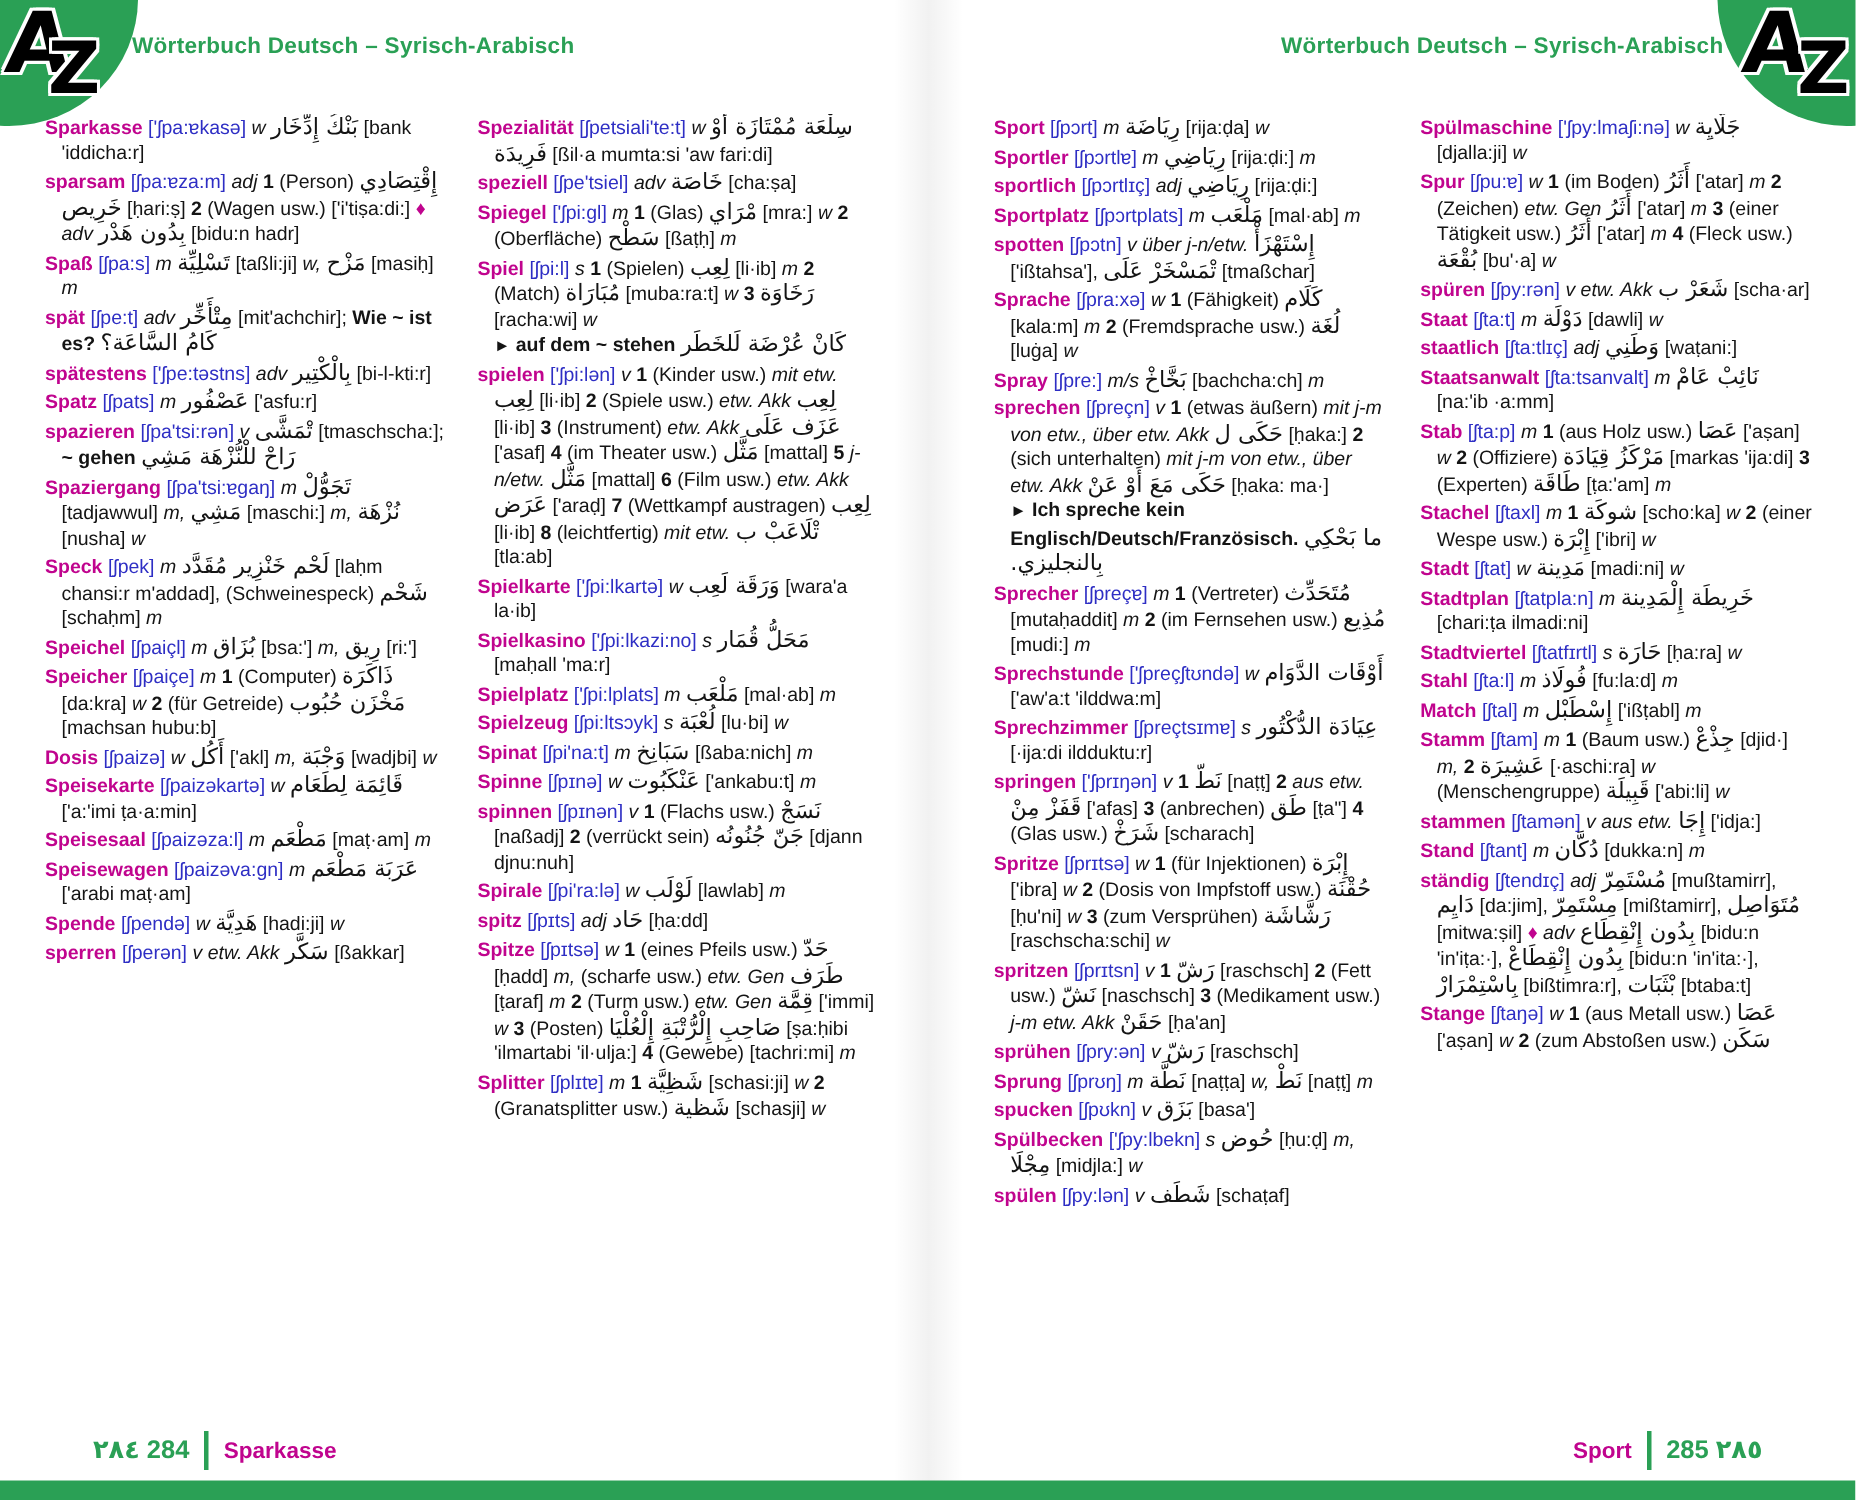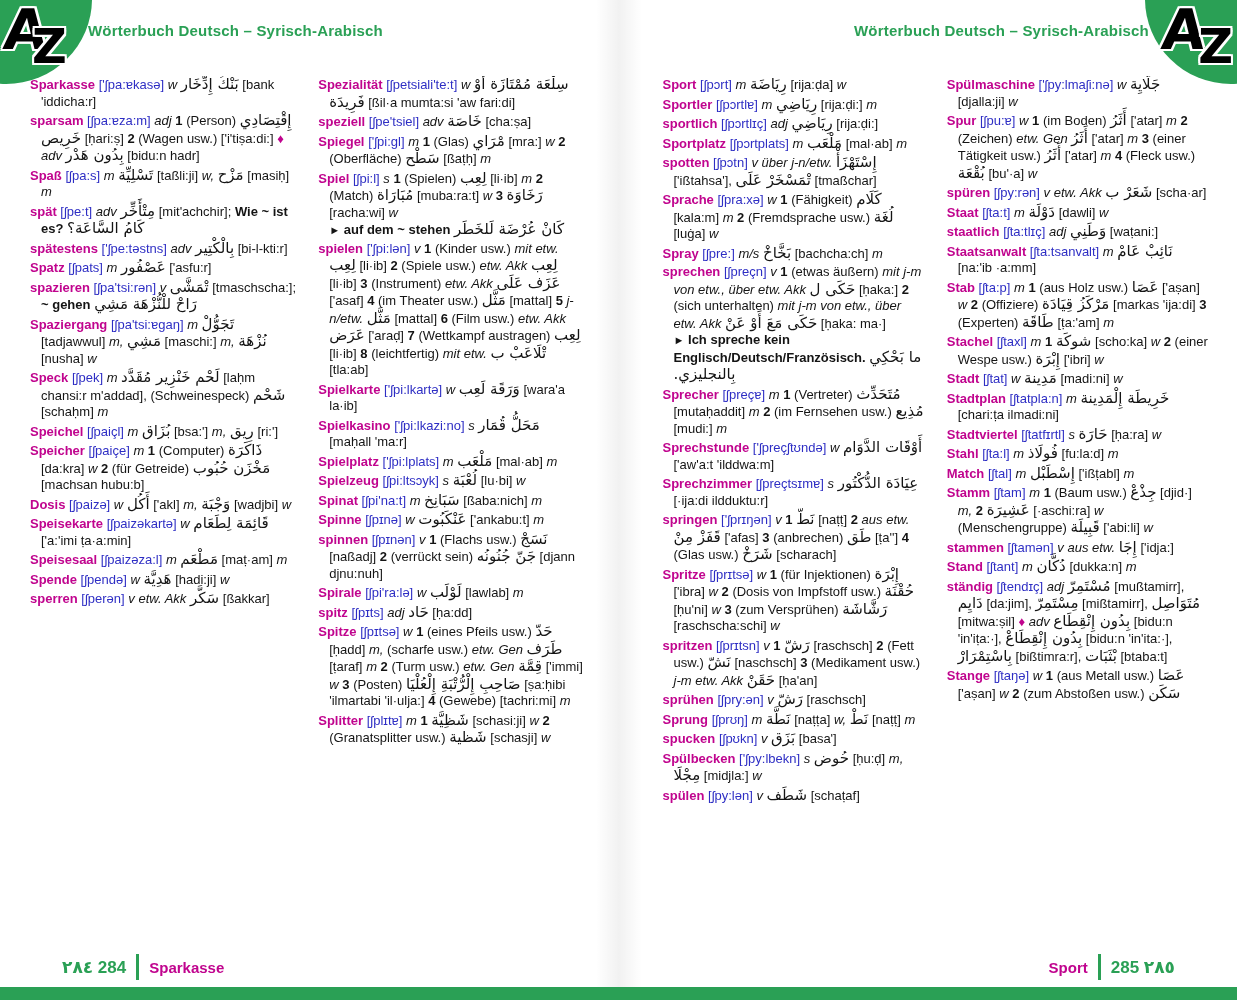--- a/index.html
+++ b/index.html
@@ -116,20 +116,21 @@
           <p class="entry"><span class="seg-h">spätestens</span> <span class="seg-i">['ʃpe:təstns]</span> <span class="seg-g">adv</span> <span class="seg-a">بِالْكْتِير</span> <span class="seg-r">[bi-l-kti:r]</span></p>
           <p class="entry"><span class="seg-h">Spatz</span> <span class="seg-i">[ʃpats]</span> <span class="seg-g">m</span> <span class="seg-a">عَصْفُور</span> <span class="seg-r">['asfu:r]</span></p>
           <p class="entry"><span class="seg-h">spazieren</span> <span class="seg-i">[ʃpa'tsi:rən]</span> <span class="seg-g">v</span> <span class="seg-a">تْمَشَّى</span> <span class="seg-r">[tmaschscha:];</span> <span class="seg-b">~ gehen</span> <span class="seg-a">رَاحْ للْنُّزْهَة مَشِي</span></p>
           <p class="entry"><span class="seg-h">Spaziergang</span> <span class="seg-i">[ʃpa'tsi:ɐgaŋ]</span> <span class="seg-g">m</span> <span class="seg-a">تَجَوُّلْ</span> <span class="seg-r">[tadjawwul]</span> <span class="seg-g">m,</span> <span class="seg-a">مَشِي</span> <span class="seg-r">[maschi:]</span> <span class="seg-g">m,</span> <span class="seg-a">نُزْهَة</span> <span class="seg-r">[nusha]</span> <span class="seg-g">w</span></p>
           <p class="entry"><span class="seg-h">Speck</span> <span class="seg-i">[ʃpek]</span> <span class="seg-g">m</span> <span class="seg-a">لَحْم خَنْزِير مُقَدَّد</span> <span class="seg-r">[laḥm chansi:r m'addad],</span> <span class="seg-t">(Schweinespeck)</span> <span class="seg-a">شَحْم</span> <span class="seg-r">[schaḥm]</span> <span class="seg-g">m</span></p>
           <p class="entry"><span class="seg-h">Speichel</span> <span class="seg-i">[ʃpaiçl]</span> <span class="seg-g">m</span> <span class="seg-a">بُزَاق</span> <span class="seg-r">[bsa:']</span> <span class="seg-g">m,</span> <span class="seg-a">رِيق</span> <span class="seg-r">[ri:']</span></p>
           <p class="entry"><span class="seg-h">Speicher</span> <span class="seg-i">[ʃpaiçe]</span> <span class="seg-g">m</span> <span class="seg-n">1</span> <span class="seg-t">(Computer)</span> <span class="seg-a">ذَاكَرَة</span> <span class="seg-r">[da:kra]</span> <span class="seg-g">w</span> <span class="seg-n">2</span> <span class="seg-t">(für Getreide)</span> <span class="seg-a">مَخْزَن حُبُوب</span> <span class="seg-r">[machsan hubu:b]</span></p>
           <p class="entry"><span class="seg-h">Dosis</span> <span class="seg-i">[ʃpaizə]</span> <span class="seg-g">w</span> <span class="seg-a">أَكُل</span> <span class="seg-r">['akl]</span> <span class="seg-g">m,</span> <span class="seg-a">وَجْبَة</span> <span class="seg-r">[wadjbi]</span> <span class="seg-g">w</span></p>
           <p class="entry"><span class="seg-h">Speisekarte</span> <span class="seg-i">[ʃpaizəkartə]</span> <span class="seg-g">w</span> <span class="seg-a">قَائِمَة لِطَعَام</span> <span class="seg-r">['a:'imi ṭa·a:min]</span></p>
           <p class="entry"><span class="seg-h">Speisesaal</span> <span class="seg-i">[ʃpaizəza:l]</span> <span class="seg-g">m</span> <span class="seg-a">مَطْعَم</span> <span class="seg-r">[maṭ·am]</span> <span class="seg-g">m</span></p>
+          <p class="entry"><span class="seg-h">Speisewagen</span> <span class="seg-i">[ʃpaizəva:gn]</span> <span class="seg-g">m</span> <span class="seg-a">عَرَبَة مَطْعَم</span> <span class="seg-r">['arabi maṭ·am]</span></p>
           <p class="entry"><span class="seg-h">Spende</span> <span class="seg-i">[ʃpendə]</span> <span class="seg-g">w</span> <span class="seg-a">هَدِيَّة</span> <span class="seg-r">[hadi:ji]</span> <span class="seg-g">w</span></p>
           <p class="entry"><span class="seg-h">sperren</span> <span class="seg-i">[ʃperən]</span> <span class="seg-g">v etw. Akk</span> <span class="seg-a">سَكَّر</span> <span class="seg-r">[ßakkar]</span></p>
         </div>
       <div class="col" id="p0c1">
           <p class="entry"><span class="seg-h">Spezialität</span> <span class="seg-i">[ʃpetsiali'te:t]</span> <span class="seg-g">w</span> <span class="seg-a">سِلْعَة مُمْتَازَة أَوْ فَرِيدَة</span> <span class="seg-r">[ßil·a mumta:si 'aw fari:di]</span></p>
           <p class="entry"><span class="seg-h">speziell</span> <span class="seg-i">[ʃpe'tsiel]</span> <span class="seg-g">adv</span> <span class="seg-a">خَاصَة</span> <span class="seg-r">[cha:ṣa]</span></p>
           <p class="entry"><span class="seg-h">Spiegel</span> <span class="seg-i">['ʃpi:gl]</span> <span class="seg-g">m</span> <span class="seg-n">1</span> <span class="seg-t">(Glas)</span> <span class="seg-a">مْرَاي</span> <span class="seg-r">[mra:]</span> <span class="seg-g">w</span> <span class="seg-n">2</span> <span class="seg-t">(Oberfläche)</span> <span class="seg-a">سَطْح</span> <span class="seg-r">[ßaṭḥ]</span> <span class="seg-g">m</span></p>
           <p class="entry"><span class="seg-h">Spiel</span> <span class="seg-i">[ʃpi:l]</span> <span class="seg-g">s</span> <span class="seg-n">1</span> <span class="seg-t">(Spielen)</span> <span class="seg-a">لِعِب</span> <span class="seg-r">[li·ib]</span> <span class="seg-g">m</span> <span class="seg-n">2</span> <span class="seg-t">(Match)</span> <span class="seg-a">مُبَارَاة</span> <span class="seg-r">[muba:ra:t]</span> <span class="seg-g">w</span> <span class="seg-n">3</span> <span class="seg-a">رَخَاوَة</span> <span class="seg-r">[racha:wi]</span> <span class="seg-g">w</span><br><span class="seg-w">►</span> <span class="seg-b">auf dem ~ stehen</span> <span class="seg-a">كَانْ عُرْضَة لَلخَطَر</span></p>
           <p class="entry"><span class="seg-h">spielen</span> <span class="seg-i">['ʃpi:lən]</span> <span class="seg-g">v</span> <span class="seg-n">1</span> <span class="seg-t">(Kinder usw.)</span> <span class="seg-g">mit etw.</span> <span class="seg-a">لِعِب</span> <span class="seg-r">[li·ib]</span> <span class="seg-n">2</span> <span class="seg-t">(Spiele usw.)</span> <span class="seg-g">etw. Akk</span> <span class="seg-a">لِعِب</span> <span class="seg-r">[li·ib]</span> <span class="seg-n">3</span> <span class="seg-t">(Instrument)</span> <span class="seg-g">etw. Akk</span> <span class="seg-a">عَزَف عَلَى</span> <span class="seg-r">['asaf]</span> <span class="seg-n">4</span> <span class="seg-t">(im Theater usw.)</span> <span class="seg-a">مَثَّل</span> <span class="seg-r">[mattal]</span> <span class="seg-n">5</span> <span class="seg-g">j-n/etw.</span> <span class="seg-a">مَثَّل</span> <span class="seg-r">[mattal]</span> <span class="seg-n">6</span> <span class="seg-t">(Film usw.)</span> <span class="seg-g">etw. Akk</span> <span class="seg-a">عَرَض</span> <span class="seg-r">['araḍ]</span> <span class="seg-n">7</span> <span class="seg-t">(Wettkampf austragen)</span> <span class="seg-a">لِعِب</span> <span class="seg-r">[li·ib]</span> <span class="seg-n">8</span> <span class="seg-t">(leichtfertig)</span> <span class="seg-g">mit etw.</span> <span class="seg-a">تْلَاعَبْ ب</span> <span class="seg-r">[tla:ab]</span></p>
           <p class="entry"><span class="seg-h">Spielkarte</span> <span class="seg-i">['ʃpi:lkartə]</span> <span class="seg-g">w</span> <span class="seg-a">وَرَقَة لَعِب</span> <span class="seg-r">[wara'a la·ib]</span></p>

